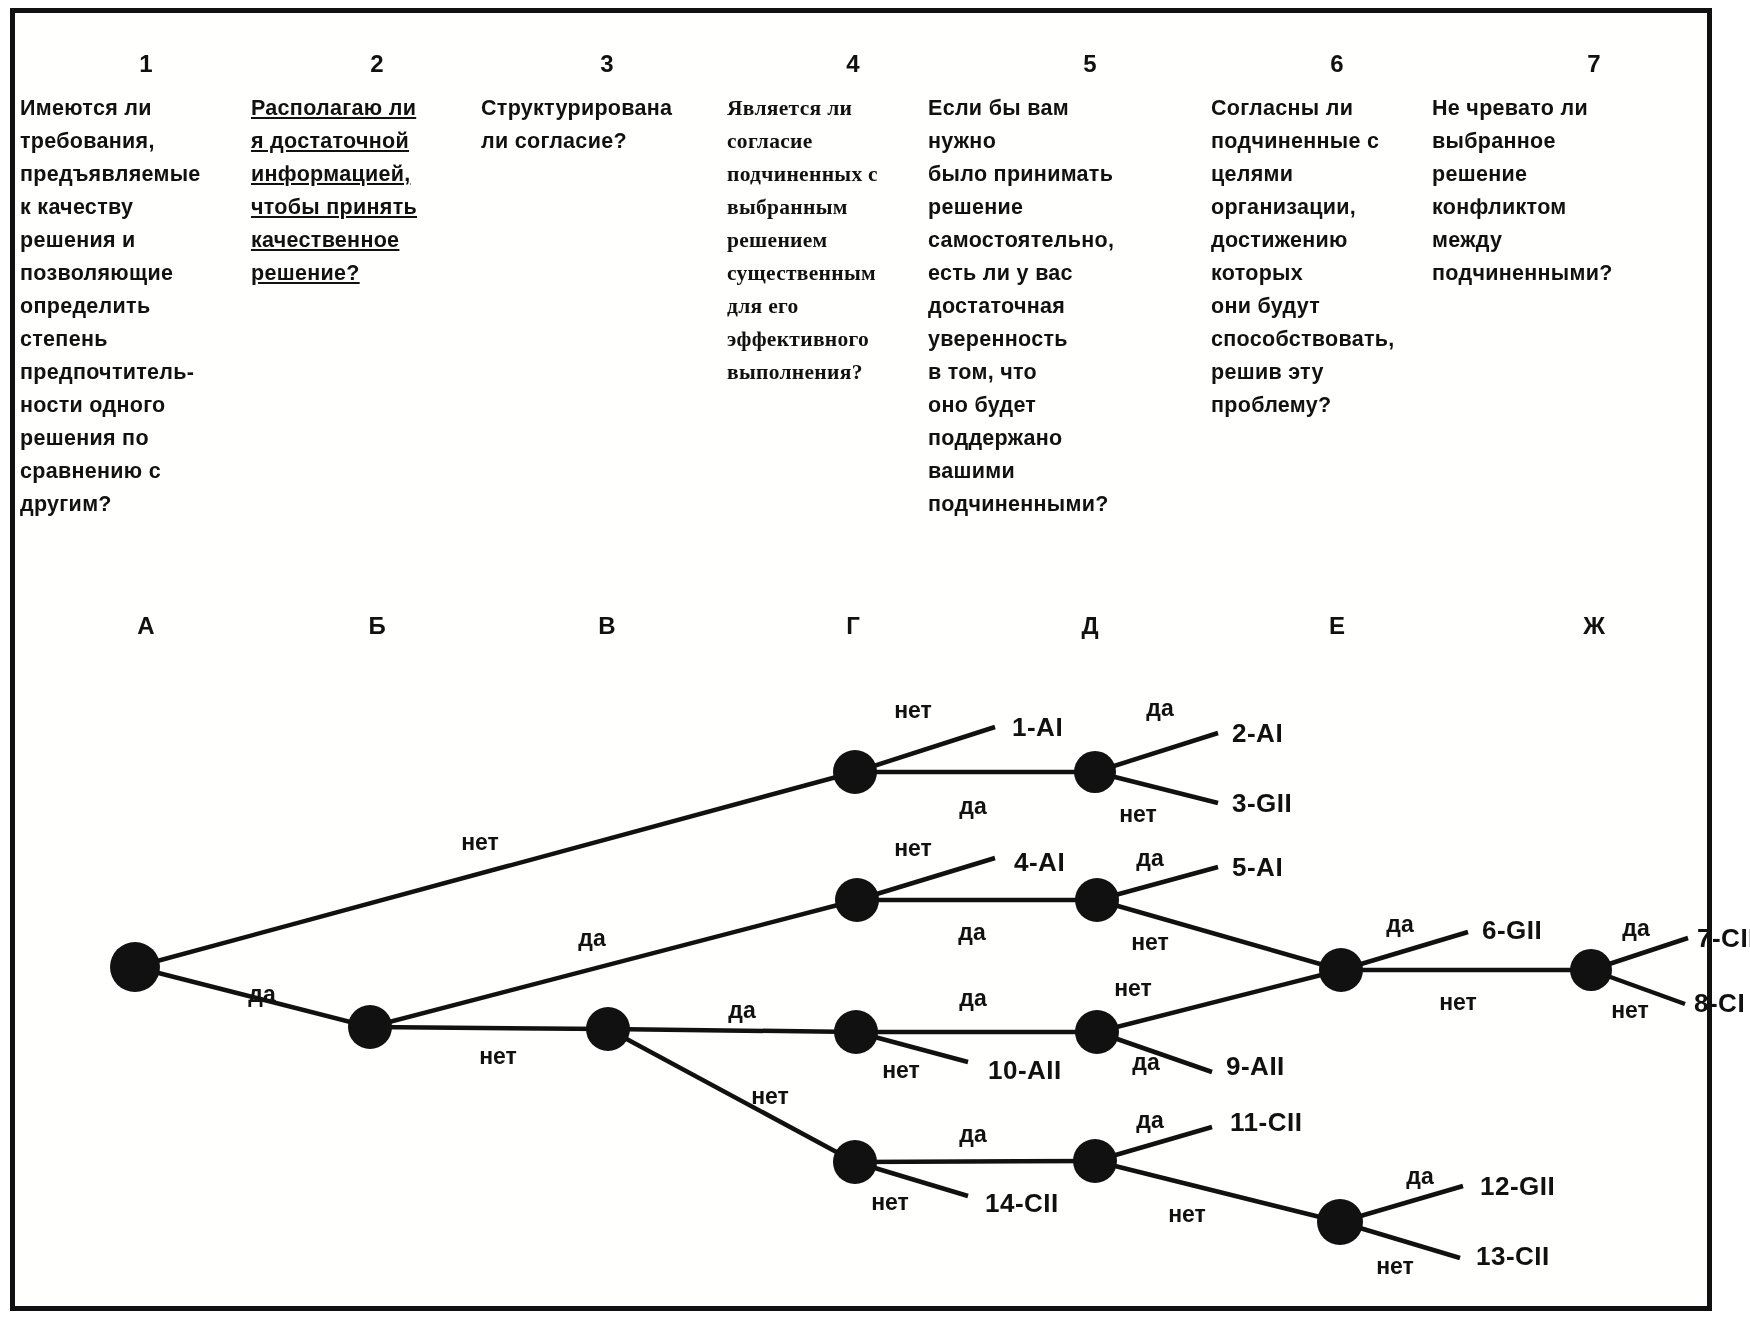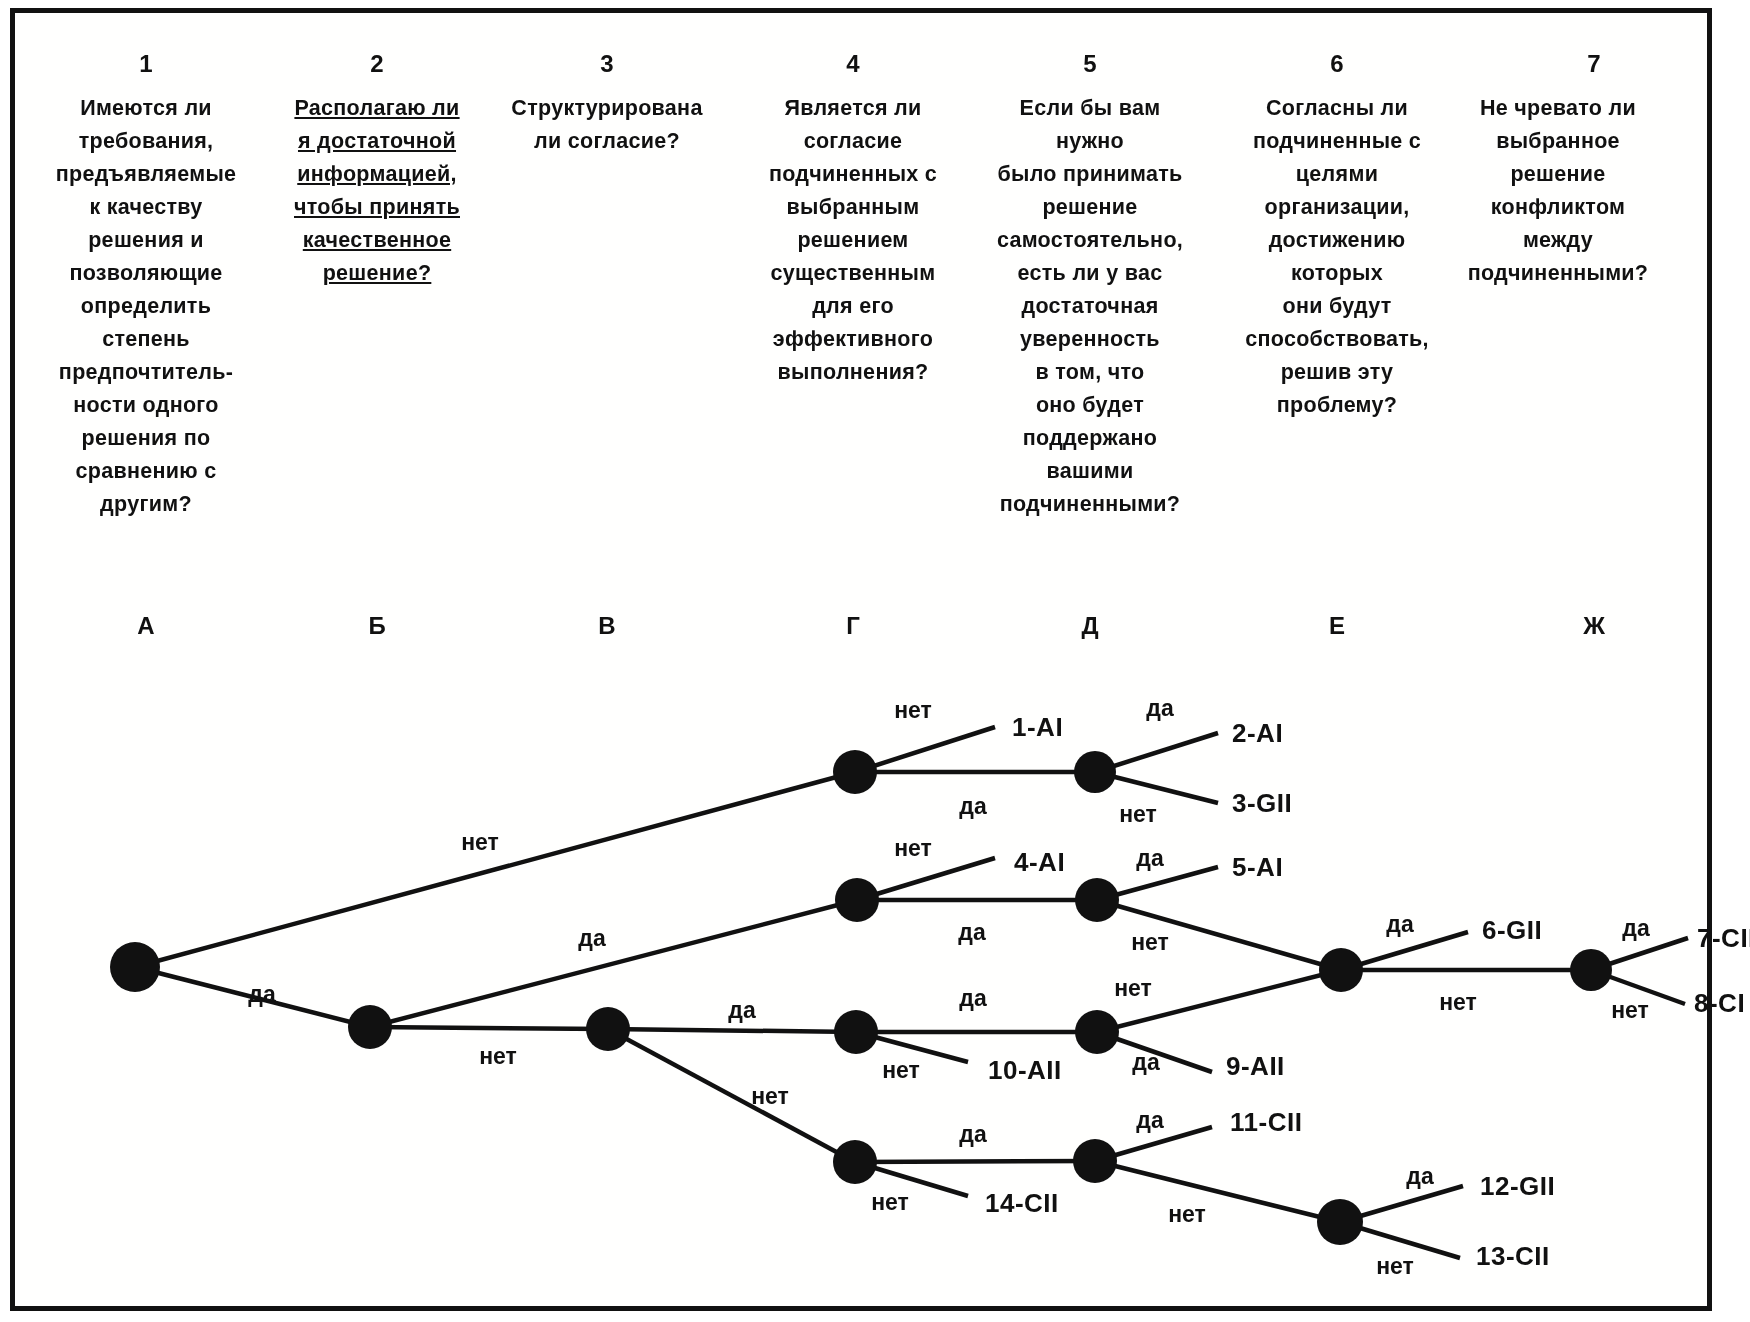--- a/index.html
+++ b/index.html
@@ -12,21 +12,21 @@
   .frame{
     position:absolute;left:10px;top:8px;width:1702px;height:1303px;
     border:5px solid #111;box-sizing:border-box;background:#fffffe;
   }
   .col-number{
     position:absolute;top:50px;width:240px;margin-left:-120px;
     text-align:center;font-size:24px;font-weight:700;
   }
   .col-question{
     position:absolute;top:92px;width:252px;margin-left:-126px;
-    text-align:center;font-size:21.5px;font-weight:700;line-height:33px;
+    text-align:left;font-size:21.5px;font-weight:700;line-height:33px;
     white-space:pre-line;letter-spacing:.3px;
   }
   .col-letter{
     position:absolute;top:612px;width:80px;margin-left:-40px;
     text-align:center;font-size:24px;font-weight:700;
   }
   svg.tree{position:absolute;left:0;top:0;}
   svg.tree text{font-family:"Liberation Sans", sans-serif;font-weight:700;}
   .answer-label{font-size:23px;}
   .terminal-label{font-size:26px;letter-spacing:.5px;}
@@ -58,32 +58,32 @@
 информацией,
 чтобы принять
 качественное
 решение?</div>
     <div class="col-letter" style="left: 377px;">Б</div>
     <div class="col-number" style="left: 607px;">3</div>
     <div class="col-question" style="left: 607px;">Структурирована
 ли согласие?</div>
     <div class="col-letter" style="left: 607px;">В</div>
     <div class="col-number" style="left: 853px;">4</div>
-    <div class="col-question" style="left: 853px;">Является ли
+    <div class="col-question" style="left: 853px; font-family: Liberation Serif, serif;">Является ли
 согласие
 подчиненных с
 выбранным
 решением
 существенным
 для его
 эффективного
 выполнения?</div>
     <div class="col-letter" style="left: 853px;">Г</div>
     <div class="col-number" style="left: 1090px;">5</div>
-    <div class="col-question" style="left: 1090px;">Если бы вам
+    <div class="col-question" style="left: 1054px;">Если бы вам
 нужно
 было принимать
 решение
 самостоятельно,
 есть ли у вас
 достаточная
 уверенность
 в том, что
 оно будет
 поддержано

